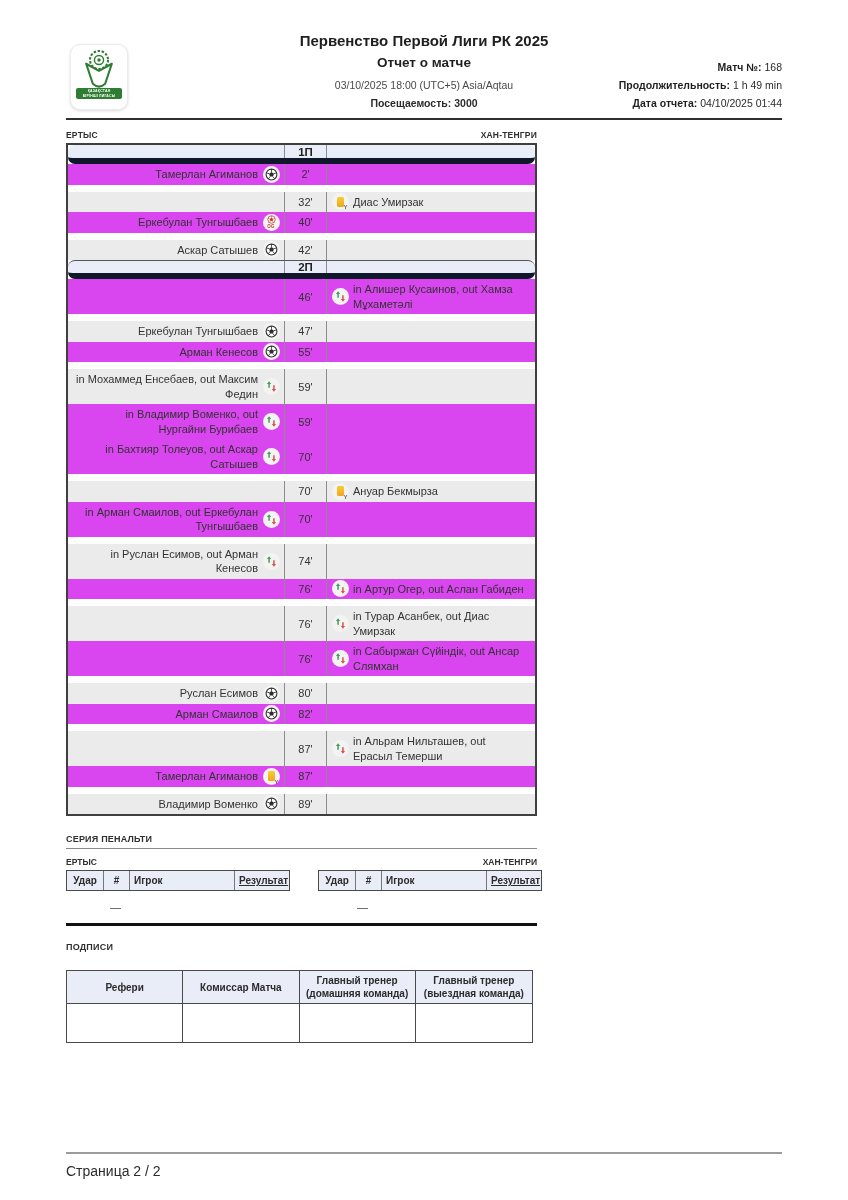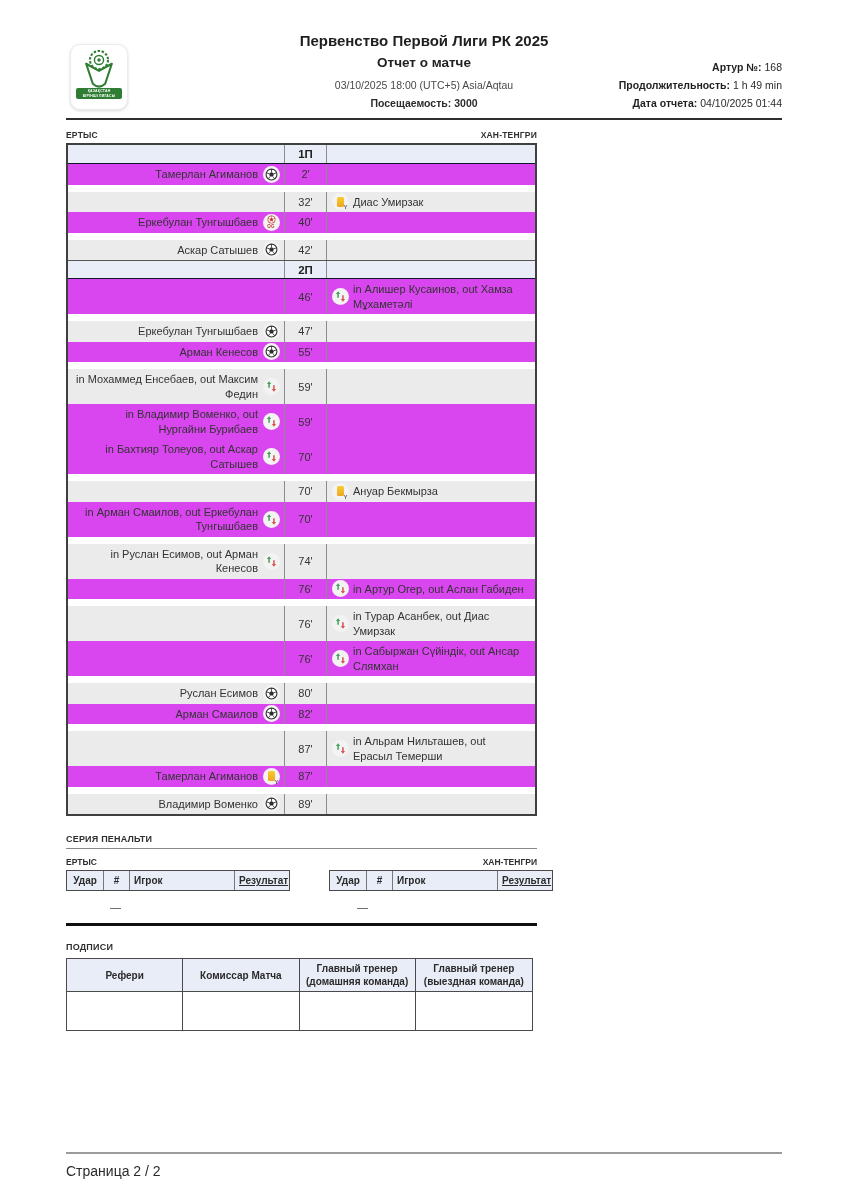--- a/index.html
+++ b/index.html
@@ -24,21 +24,21 @@
 
   
   .content { position:absolute; left:66px; top:130px; width:471px; }
   .teams { display:flex; justify-content:space-between; font-size:8.5px; font-weight:bold; color:#2f2f2f;
     letter-spacing:.2px; margin-bottom:3px; }
 
   
   .etable { border:2px solid #3f3f3f; }
   .erow { display:grid; grid-template-columns:190px 26px 43px 26px 1fr; align-items:stretch; min-height:20px; background:#d946ef; }
   .erow.alt { background:#ebebeb;margin-top:7px; }
-  .erow.period { background:#e8edf7; border-top:1px solid #555; border-bottom:1px solid #0f172a; min-height:19px; }
+  .erow.period { background:#e8edf7; border-top:1px solid #555; border-bottom:6px solid #0f172a; min-height:19px;border-radius:7px; }
   .etable .erow:first-child { border-top:none; }
   .cell-ltext { display:flex; align-items:center; justify-content:flex-end; text-align:right;
     font-size:11px; color:#333; padding:3px 0 3px 8px; line-height:14.5px; }
   .cell-licon, .cell-ricon { display:flex; align-items:center; justify-content:center; }
   .cell-min { border-left:1px solid #8c8c8c; border-right:1px solid #8c8c8c; display:flex; align-items:center;
     justify-content:center; font-size:11px; color:#333; }
   .period .cell-min { font-weight:bold; font-size:11.5px; color:#222; }
   .cell-rtext { display:flex; align-items:center; font-size:11px; color:#333; padding:3px 8px 3px 0; line-height:14.5px; }
 
   
@@ -46,34 +46,34 @@
     display:flex; flex-direction:column; align-items:center; justify-content:center; flex:none; }
   .ycard { width:7px; height:10px; border-radius:1.5px; background:linear-gradient(#f7cd2e,#efa61f); }
   .ysub { position:absolute; right:1px; bottom:0; font-size:6px; line-height:6px; font-weight:bold; color:#666; }
   .og-text { font-size:4.5px; line-height:4px; font-weight:bold; color:#c0392b; letter-spacing:.2px; margin-top:1px; }
 
   
   .pen-sec { margin-top:18px; }
   .sec-h { font-size:9px; font-weight:bold; color:#2f2f2f; letter-spacing:.2px; }
   .pen-h { border-bottom:1.5px solid #8a8a8a; padding-bottom:4px; margin-bottom:8px; }
   .pen-teams { display:flex; justify-content:space-between; font-size:8.5px; font-weight:bold; color:#2f2f2f; margin-bottom:3px; }
-  .pen-tables { display:flex; gap:39px; }
+  .pen-tables { display:flex; gap:28px; }
   .pen-table { width:224px; border:1.5px solid #4a4a4a; background:#e8edf7; display:grid; grid-template-columns:37px 26px 105px 1fr; }
   .pen-cell { font-size:10px; font-weight:bold; color:#2b2b2b; padding:4px 4px; border-right:1px solid #777; }
   .pen-cell:nth-child(1), .pen-cell:nth-child(2) { text-align:center; }
   .pen-cell:last-child { border-right:none;text-decoration:underline; }
   .pen-dashes { display:flex; margin-top:6px; }
   .pen-dash-l { width:247px; padding-left:44px; }
   .pen-dash-r { padding-left:44px; }
   .dash { font-size:11px; color:#444; }
   .thick { margin-top:8px; border-top:3px solid #101010; }
 
   
   .sig-sec { margin-top:16px; }
-  .sig-sec .sec-h { margin-bottom:6px; }
+  .sig-sec .sec-h { margin-bottom:18px; }
   .sig-table { width:467px; border:1px solid #4a4a4a; }
   .sig-head { display:grid; grid-template-columns:1fr 1fr 1fr 1fr; background:#e8edf7; border-bottom:1px solid #4a4a4a; }
   .sig-hcell { font-size:10px; font-weight:bold; color:#2b2b2b; text-align:center; padding:3px 6px;
     border-right:1px solid #4a4a4a; white-space:pre-line; line-height:13px;
     display:flex; align-items:center; justify-content:center; min-height:27px; }
   .sig-hcell:last-child { border-right:none; }
   .sig-body { display:grid; grid-template-columns:1fr 1fr 1fr 1fr; height:38px; }
   .sig-bcell { border-right:1px solid #4a4a4a; }
   .sig-bcell:last-child { border-right:none; }
 
@@ -98,21 +98,21 @@
       <div>БІРІНШІ ЛИГАСЫ</div>
     </div>
   </div>
 
   <div class="h-center h-title">Первенство Первой Лиги РК 2025</div>
   <div class="h-center h-sub">Отчет о матче</div>
   <div class="h-center h-date">03/10/2025 18:00 (UTC+5) Asia/Aqtau</div>
   <div class="h-center h-att"><b>Посещаемость:</b> <span>3000</span></div>
 
   <div class="h-right">
-    <div><b>Артур №:</b> <span>168</span></div>
+    <div><b>Матч №:</b> <span>168</span></div>
     <div><b>Продолжительность:</b> <span>1 h 49 min</span></div>
     <div><b>Дата отчета:</b> <span>04/10/2025 01:44</span></div>
   </div>
 
   <div class="h-line"></div>
 
   <div class="content">
 
     <div class="teams">
       <span>ЕРТЫС</span>

